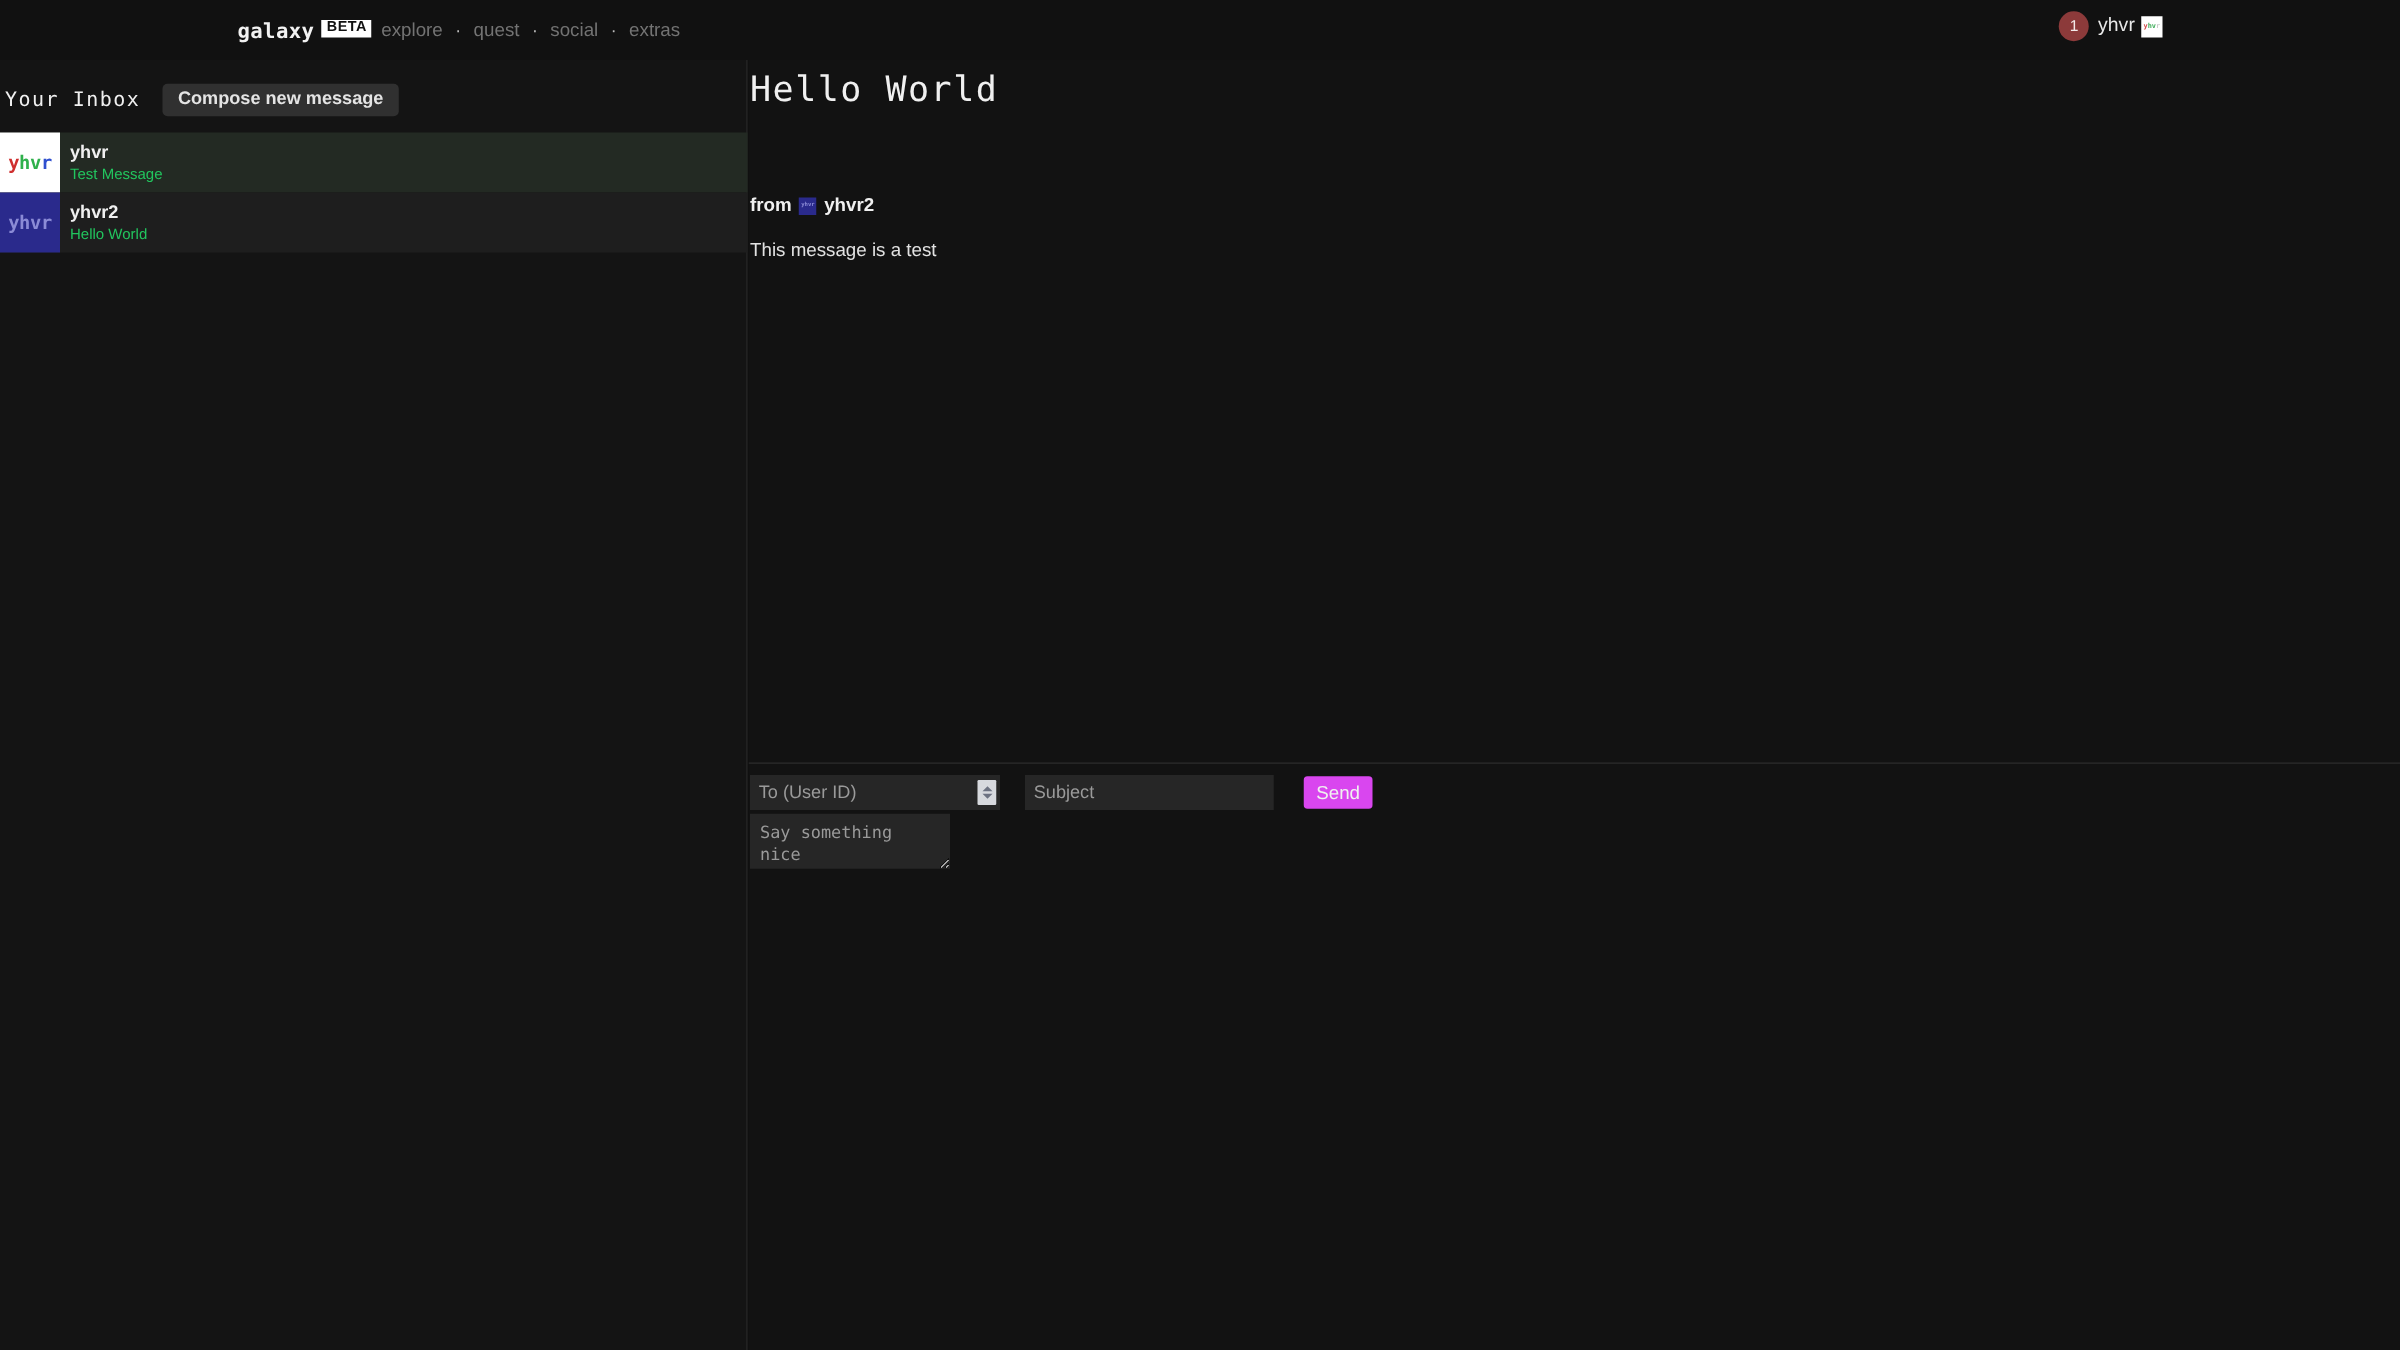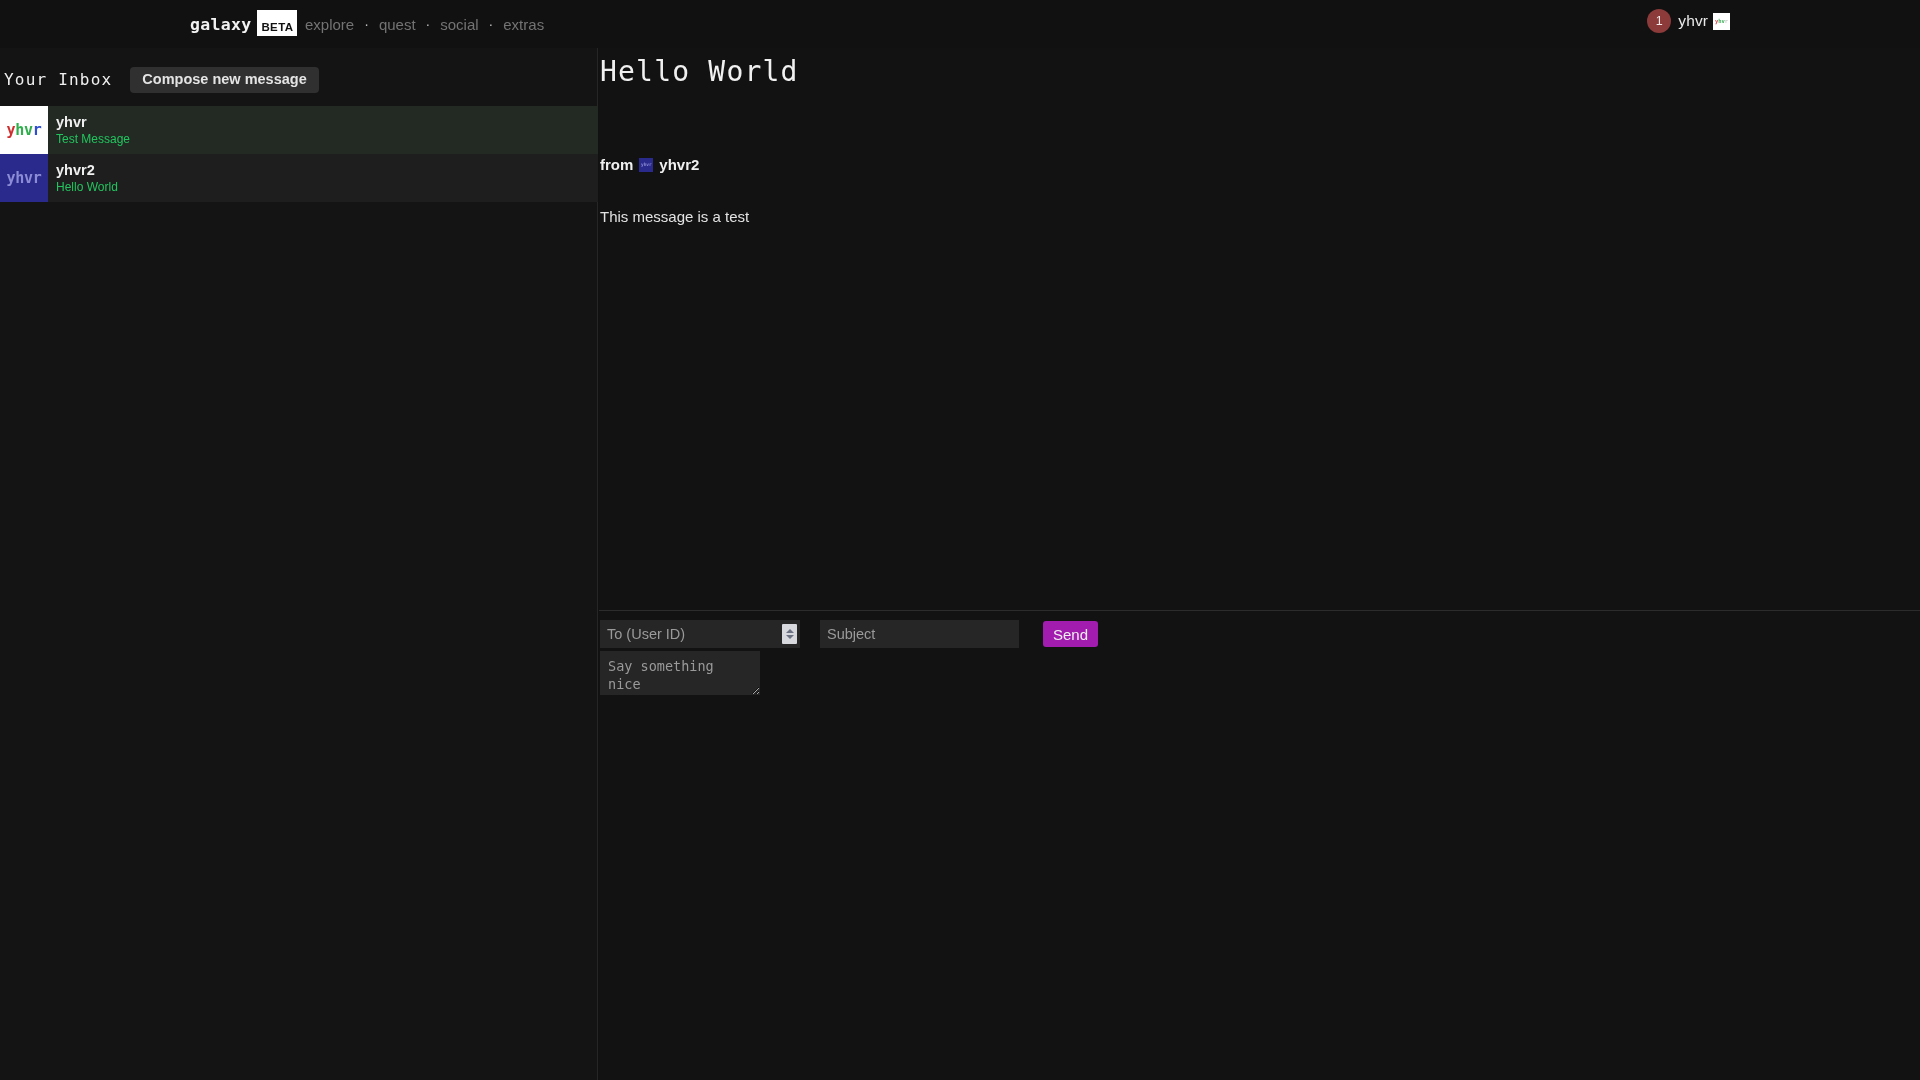--- a/index.html
+++ b/index.html
@@ -38,21 +38,21 @@
     letter-spacing: 0.3px;
   }
   #brand .beta {
     display: inline-block;
     background: #ffffff;
     color: #111111;
     font-size: 11.5px;
     font-weight: 700;
     font-family: "Liberation Sans", sans-serif;
     letter-spacing: 0.4px;
-    padding: 12px 4px 2px 4px;
+    padding: 1px 4px 2px 4px;
     line-height: 1;
     position: relative;
     top: -1px;
   }
   #navlinks {
     position: absolute;
     left: 303px;
     display: flex;
     align-items: center;
     font-size: 15px;
@@ -234,21 +234,20 @@
     align-items: center;
     justify-content: center;
     flex: none;
   }
   #msg-body {
     position: absolute;
     top: 142px; left: 1px;
     font-size: 15px;
     color: #e2e2e2;
     line-height: 1.4;
-    margin-top: 16px;
   }
 
   
   #compose-form {
     position: absolute;
     top: 562px; left: 0;
     width: 1321px;
     border-top: 1px solid #2c2c2c;
     padding-top: 9px;
   }
@@ -299,21 +298,21 @@
     border-right: 4px solid transparent;
   }
   #to-spinner .up   { border-bottom: 4px solid #6d7282; }
   #to-spinner .down { border-top: 4px solid #6d7282; }
 
   #subject-field {
     width: 199px;
     height: 28px;
   }
   #send-btn {
-    background: #a21caf;
+    background: #d946ef;
     border: none;
     border-radius: 3px;
     color: #f0f0f0;
     font-family: "Liberation Sans", sans-serif;
     font-size: 15px;
     height: 26px;
     padding: 0 10px;
     margin-left: 4px;
     cursor: pointer;
     line-height: 1;

